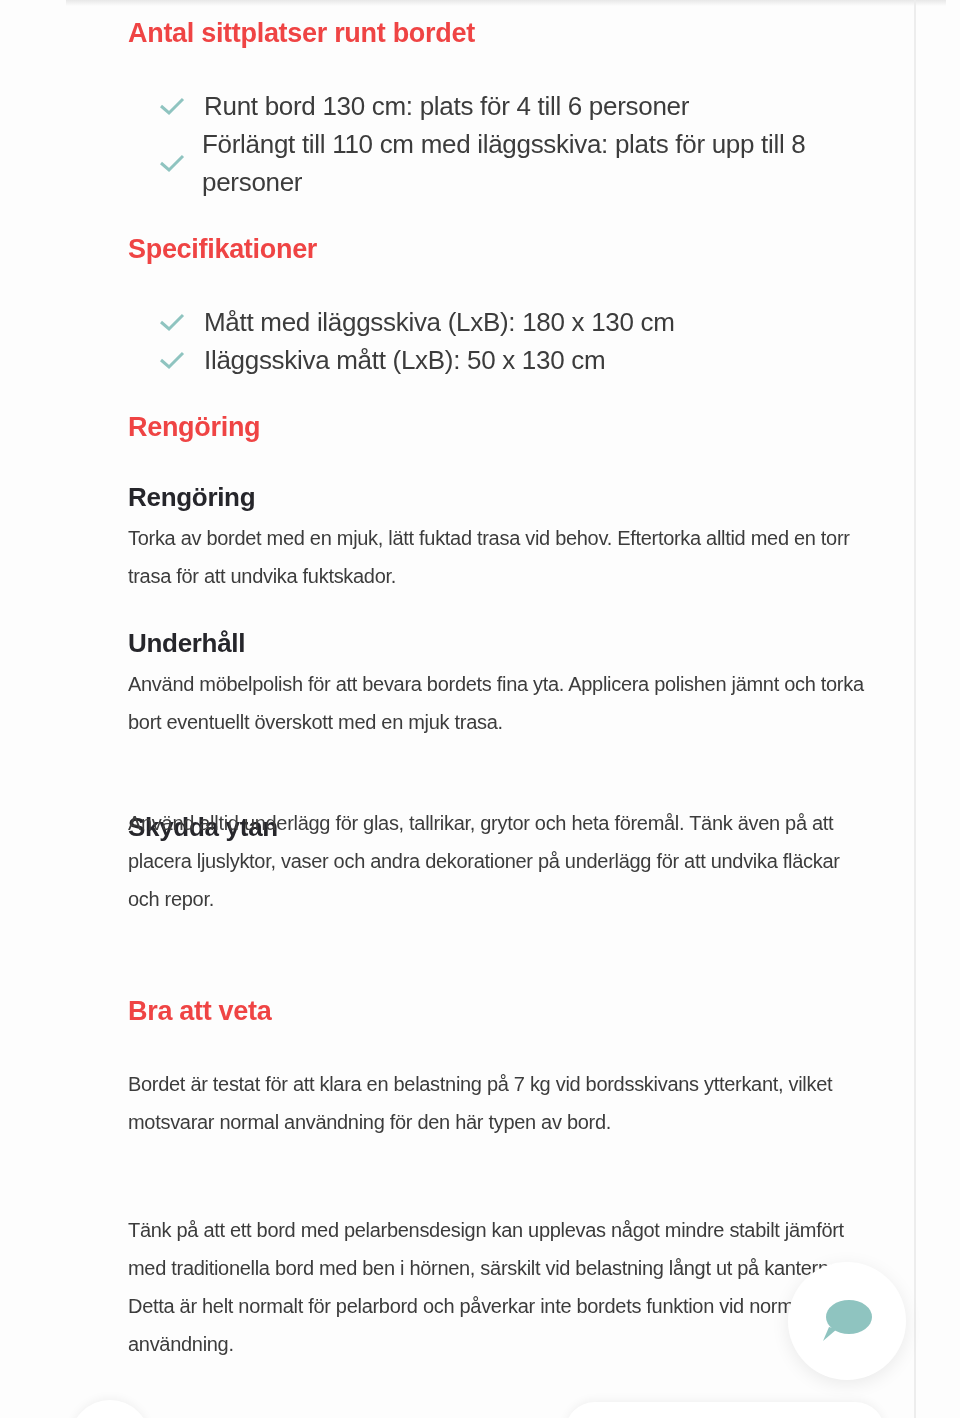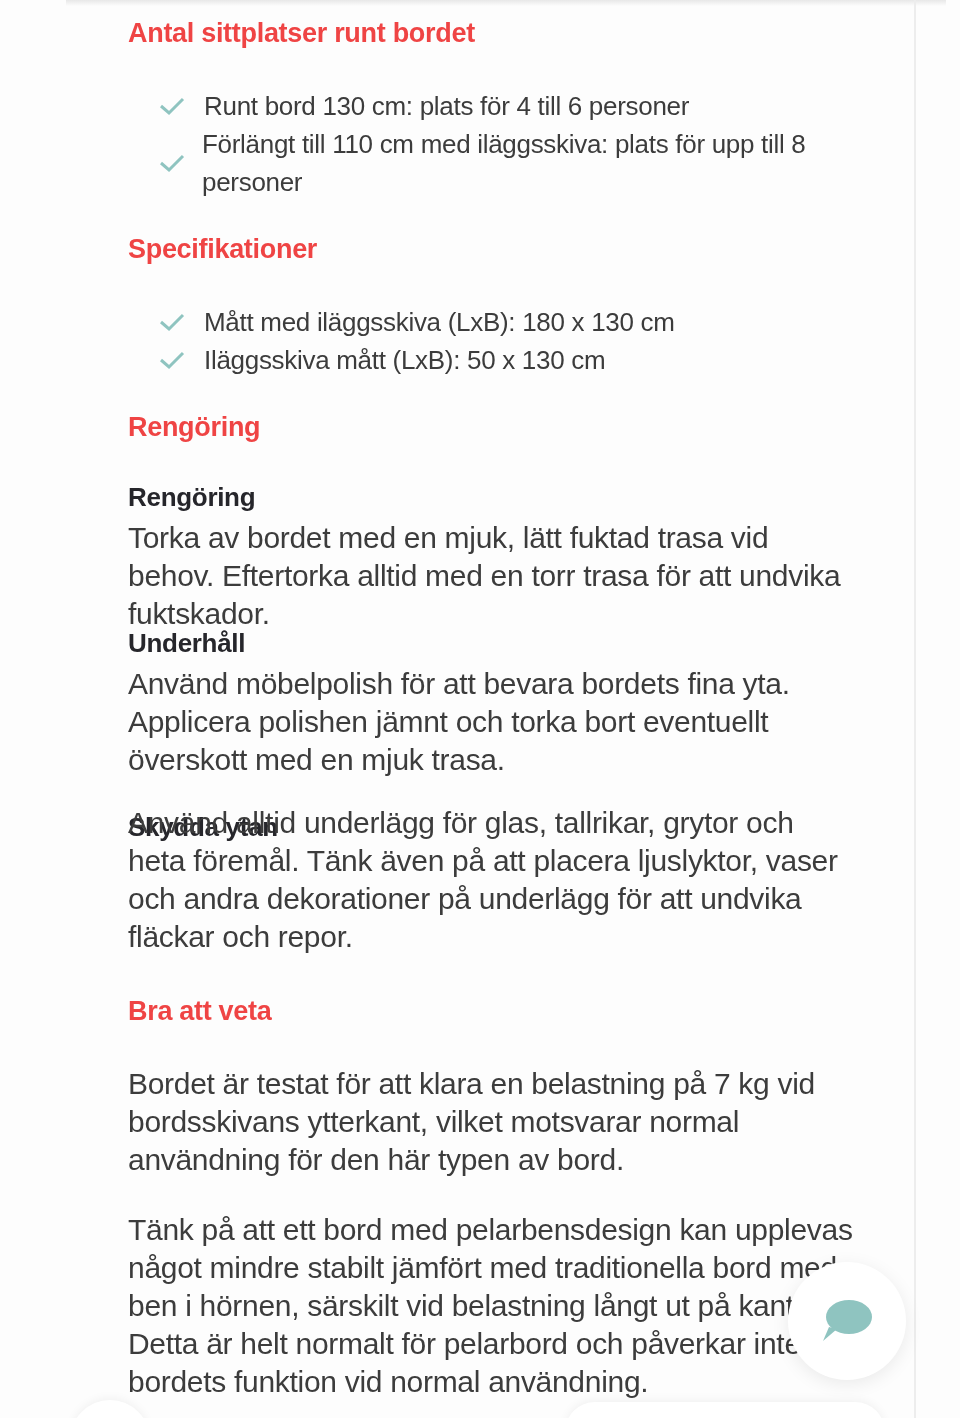--- a/index.html
+++ b/index.html
@@ -20,21 +20,21 @@
   .content { position: absolute; left: 128px; top: 0; width: 770px; }
   .section-title {
     position: absolute; left: 0; font-weight: bold; font-size: 27px;
     color: #ef4444; letter-spacing: -0.3px; white-space: nowrap;
   }
   .subhead {
     position: absolute; left: 0; font-weight: bold; font-size: 26px;
     color: #26262b; letter-spacing: -0.3px; white-space: nowrap;
   }
   .para {
-    position: absolute; left: 0; font-size: 30px; line-height: 38px;
+    position: absolute; left: 0; font-size: 20px; line-height: 38px;
     color: #3c3c3c; font-weight: 300; letter-spacing: -0.3px; width: 760px;
   }
   .check-item {
     position: absolute; left: 30px; display: flex; align-items: center;
     font-size: 26px; line-height: 38px; color: #3c3c3c; letter-spacing: -0.3px;
   }
   .check-icon { width: 28px; height: 20px; margin-right: 18px; flex: none; }
   .check-item .txt { width: 660px; }
   .chat-fab {
     position: absolute; left: 788px; top: 1262px; width: 118px; height: 118px;

